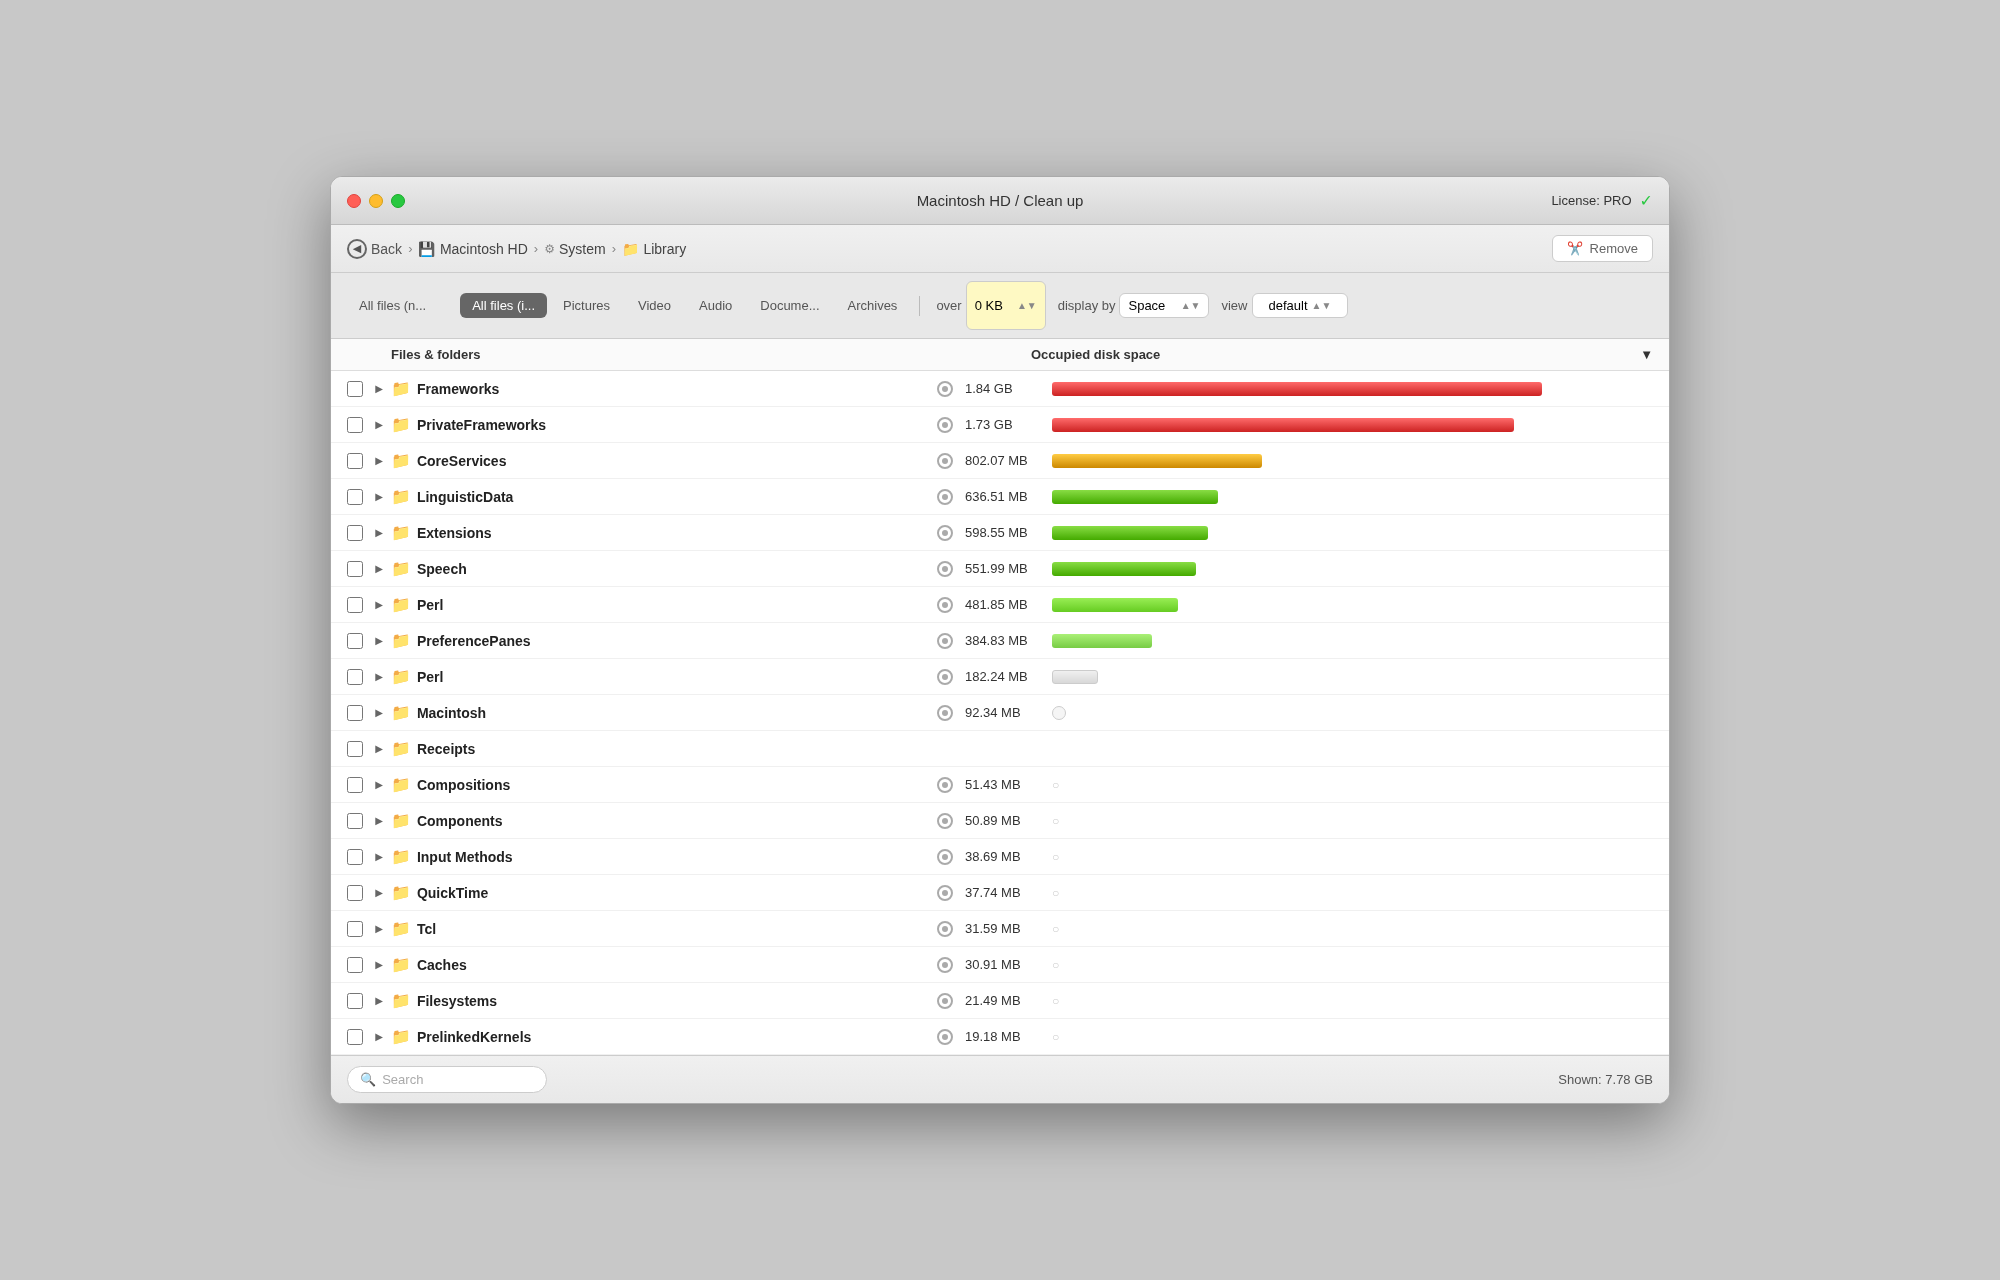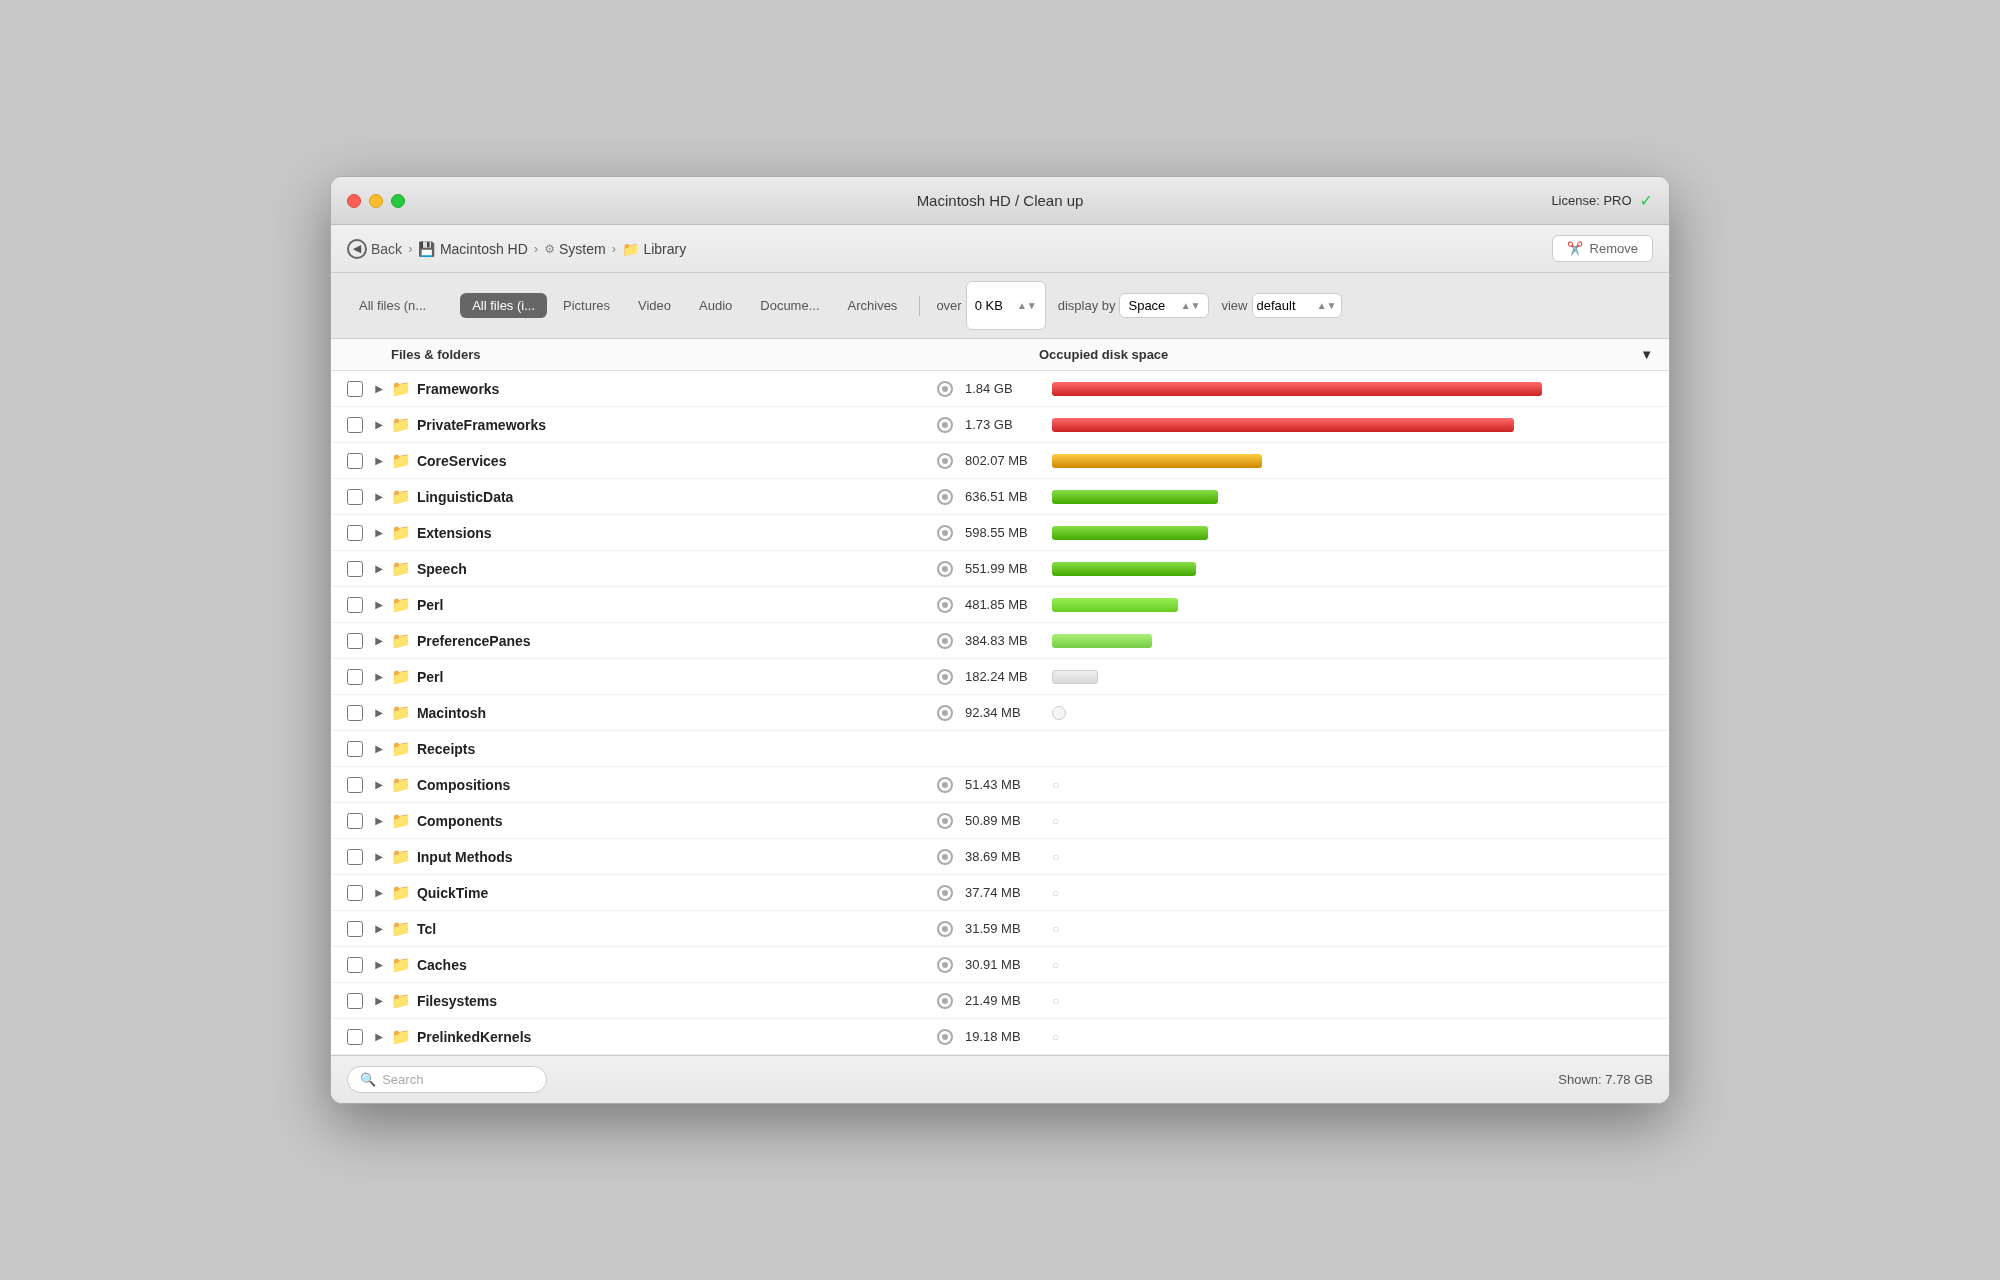--- a/index.html
+++ b/index.html
@@ -139,21 +139,21 @@
       margin-left: 18px;
     }
     .filter-divider {
       width: 1px;
       height: 20px;
       background: #bbb;
       margin: 0 6px;
     }
     .over-label { font-size: 13px; color: #555; margin-left: 6px; }
     .size-select {
-      background: #ffffff;
+      background: #fef9c3;
       border: 1px solid #ccc;
       border-radius: 6px;
       padding: 16px 8px;
       font-size: 13px;
       cursor: pointer;
       display: flex;
       align-items: center;
       gap: 4px;
       min-width: 80px;
       justify-content: space-between;
@@ -170,21 +170,21 @@
       align-items: center;
       gap: 4px;
       min-width: 90px;
       justify-content: space-between;
     }
     .view-label { font-size: 13px; color: #555; margin-left: 8px; }
     .view-select {
       background: white;
       border: 1px solid #ccc;
       border-radius: 6px;
-      padding: 4px 4px;
+      padding: 4px 16px;
       font-size: 13px;
       cursor: pointer;
       display: flex;
       align-items: center;
       gap: 4px;
       min-width: 90px;
       justify-content: space-between;
     }
     .chevron-sm { font-size: 10px; color: #888; }
     .content-area {
@@ -200,21 +200,20 @@
     }
     .col-files { flex: 0 0 640px; font-size: 13px; font-weight: 600; color: #333; }
     .col-space {
       flex: 1;
       font-size: 13px;
       font-weight: 600;
       color: #333;
       display: flex;
       align-items: center;
       justify-content: space-between;
-      margin-left: 8px;
     }
     .file-list { overflow-y: auto; }
     .file-row {
       display: flex;
       align-items: center;
       padding: 6px 16px;
       border-bottom: 1px solid #f0f0f0;
       min-height: 36px;
     }
     .row-checkbox {

